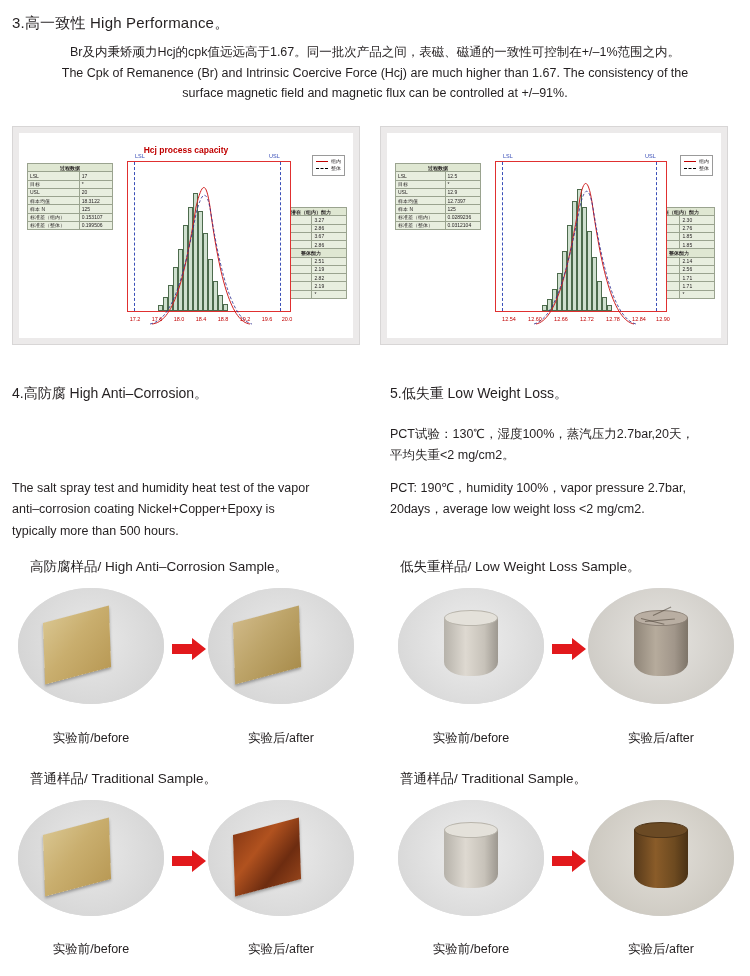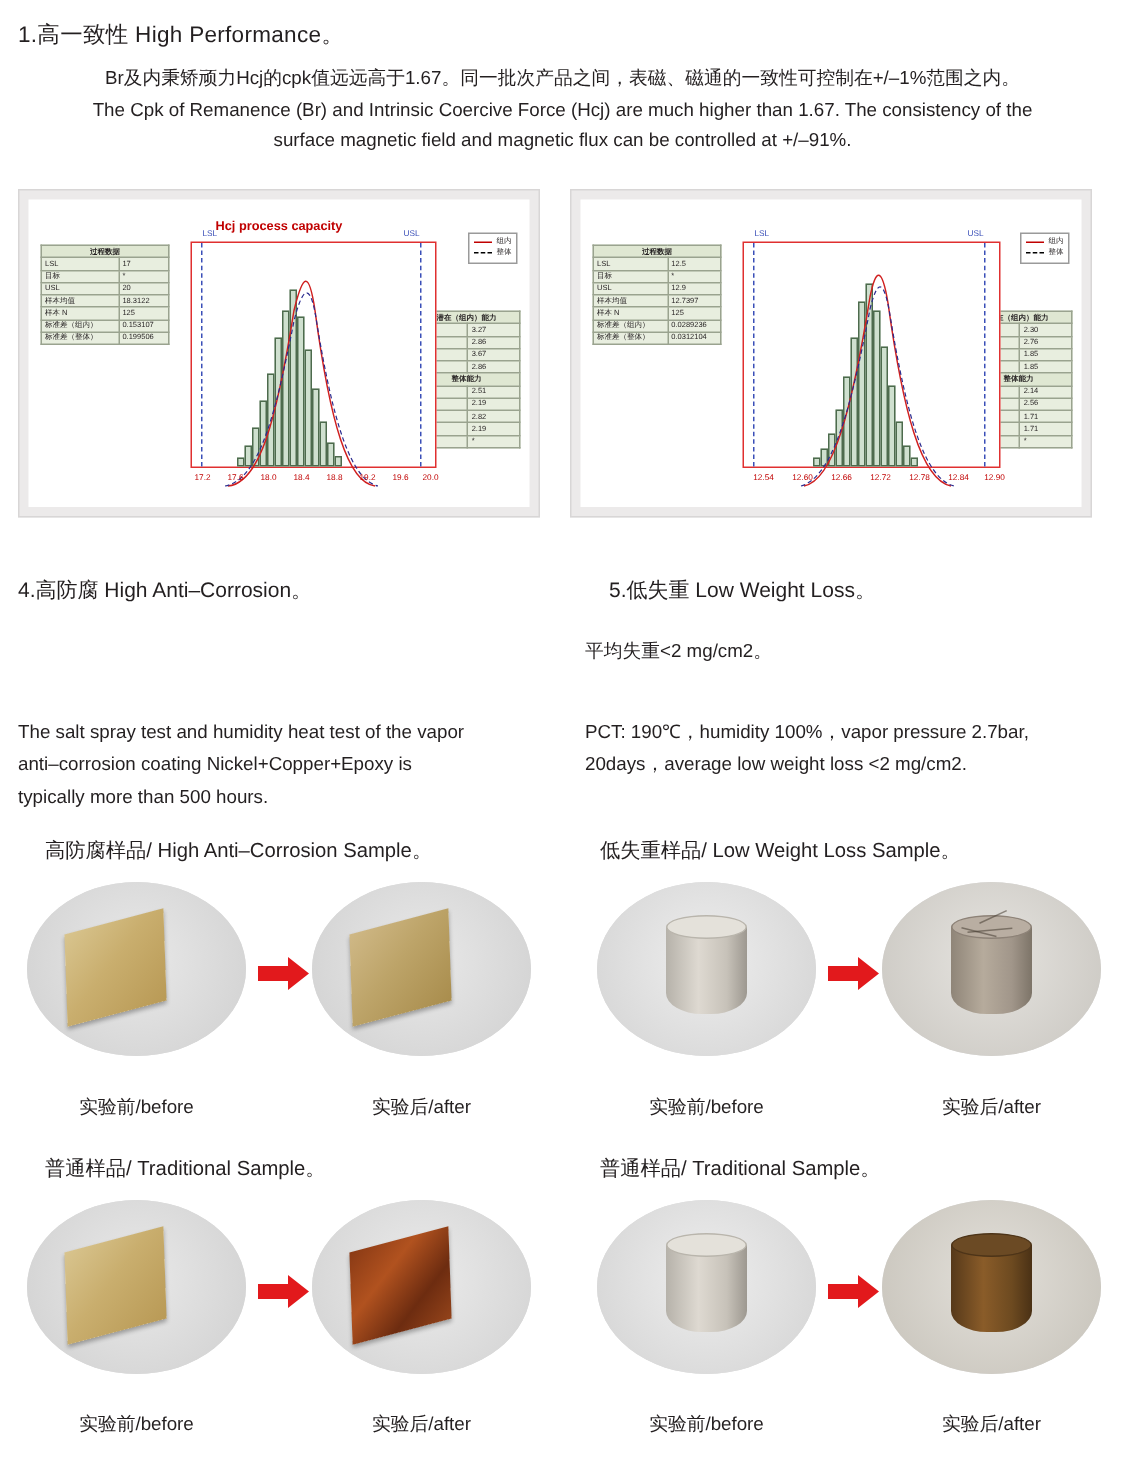--- a/index.html
+++ b/index.html
@@ -83,21 +83,21 @@
   .tbl .hdr { text-align: center; font-weight: bold; background: #dfe7d2; }
 
   .left-tbl { left: 8px; top: 30px; width: 86px; }
   .right-tbl { right: 6px; top: 74px; width: 72px; }
 
   
   .sec-h {
     position: absolute; font-size: 14px; color: #231f20;
   }
   .sec4-h { left: 12px; top: 385px; }
-  .sec5-h { left: 390px; top: 385px; margin-left: 16px; }
+  .sec5-h { left: 390px; top: 385px; }
 
   .body-txt {
     position: absolute; font-size: 12.5px; line-height: 1.7; color: #231f20;
   }
   .sec4-cn { left: 12px; top: 424px; width: 344px; font-weight: bold; }
   .sec4-en { left: 12px; top: 478px; width: 344px; text-align: justify; }
   .sec5-cn { left: 390px; top: 424px; width: 350px; }
   .sec5-en { left: 390px; top: 478px; width: 350px; text-align: justify; }
 
   
@@ -151,21 +151,21 @@
   .cyl.rusty .side { background: linear-gradient(90deg,#56391a,#8a5c29 40%,#6d4a20 75%,#4a3115); }
   .crack {
     position: absolute; background: rgba(70,60,50,.55); height: 1px; transform-origin: left center;
   }
 </style>
 </head>
 <body>
 
 <div class="page">
 
-  <div class="sec3-title">1.高一致性 High Performance。</div>
+  <div class="sec3-title">3.高一致性 High Performance。</div>
 
   <div class="para">
     <div>Br及内秉矫顽力Hcj的cpk值远远高于1.67。同一批次产品之间，表磁、磁通的一致性可控制在+/–1%范围之内。</div>
     <div>The Cpk of Remanence (Br) and Intrinsic Coercive Force (Hcj) are much higher than 1.67. The consistency of the</div>
     <div>surface magnetic field and magnetic flux can be controlled at +/–91%.</div>
   </div>
 
   <div class="chart-box left">
     <div class="chart-inner">
       <div class="chart-title">Hcj process capacity</div>
@@ -444,20 +444,21 @@
 
   <div class="sec-h sec4-h">4.高防腐 High Anti–Corrosion。</div>
   <div class="body-txt sec4-en">
     <div>The salt spray test and humidity heat test of the vapor</div>
     <div>anti–corrosion coating Nickel+Copper+Epoxy is</div>
     <div>typically more than 500 hours.</div>
   </div>
 
   <div class="sec-h sec5-h">5.低失重 Low Weight Loss。</div>
   <div class="body-txt sec5-cn">
+    <div>PCT试验：130℃，湿度100%，蒸汽压力2.7bar,20天，</div>
     <div>平均失重&lt;2 mg/cm2。</div>
   </div>
   <div class="body-txt sec5-en">
     <div>PCT: 190℃，humidity 100%，vapor pressure 2.7bar,</div>
     <div>20days，average low weight loss &lt;2 mg/cm2.</div>
   </div>
 
   <div class="sample-head" style="left:400px; top:558px;">低失重样品/ Low Weight Loss Sample。</div>
   <div class="sample-head" style="left:30px; top:558px;">高防腐样品/ High Anti–Corrosion Sample。</div>
   <div class="sample-head" style="left:30px; top:770px;">普通样品/ Traditional Sample。</div>

